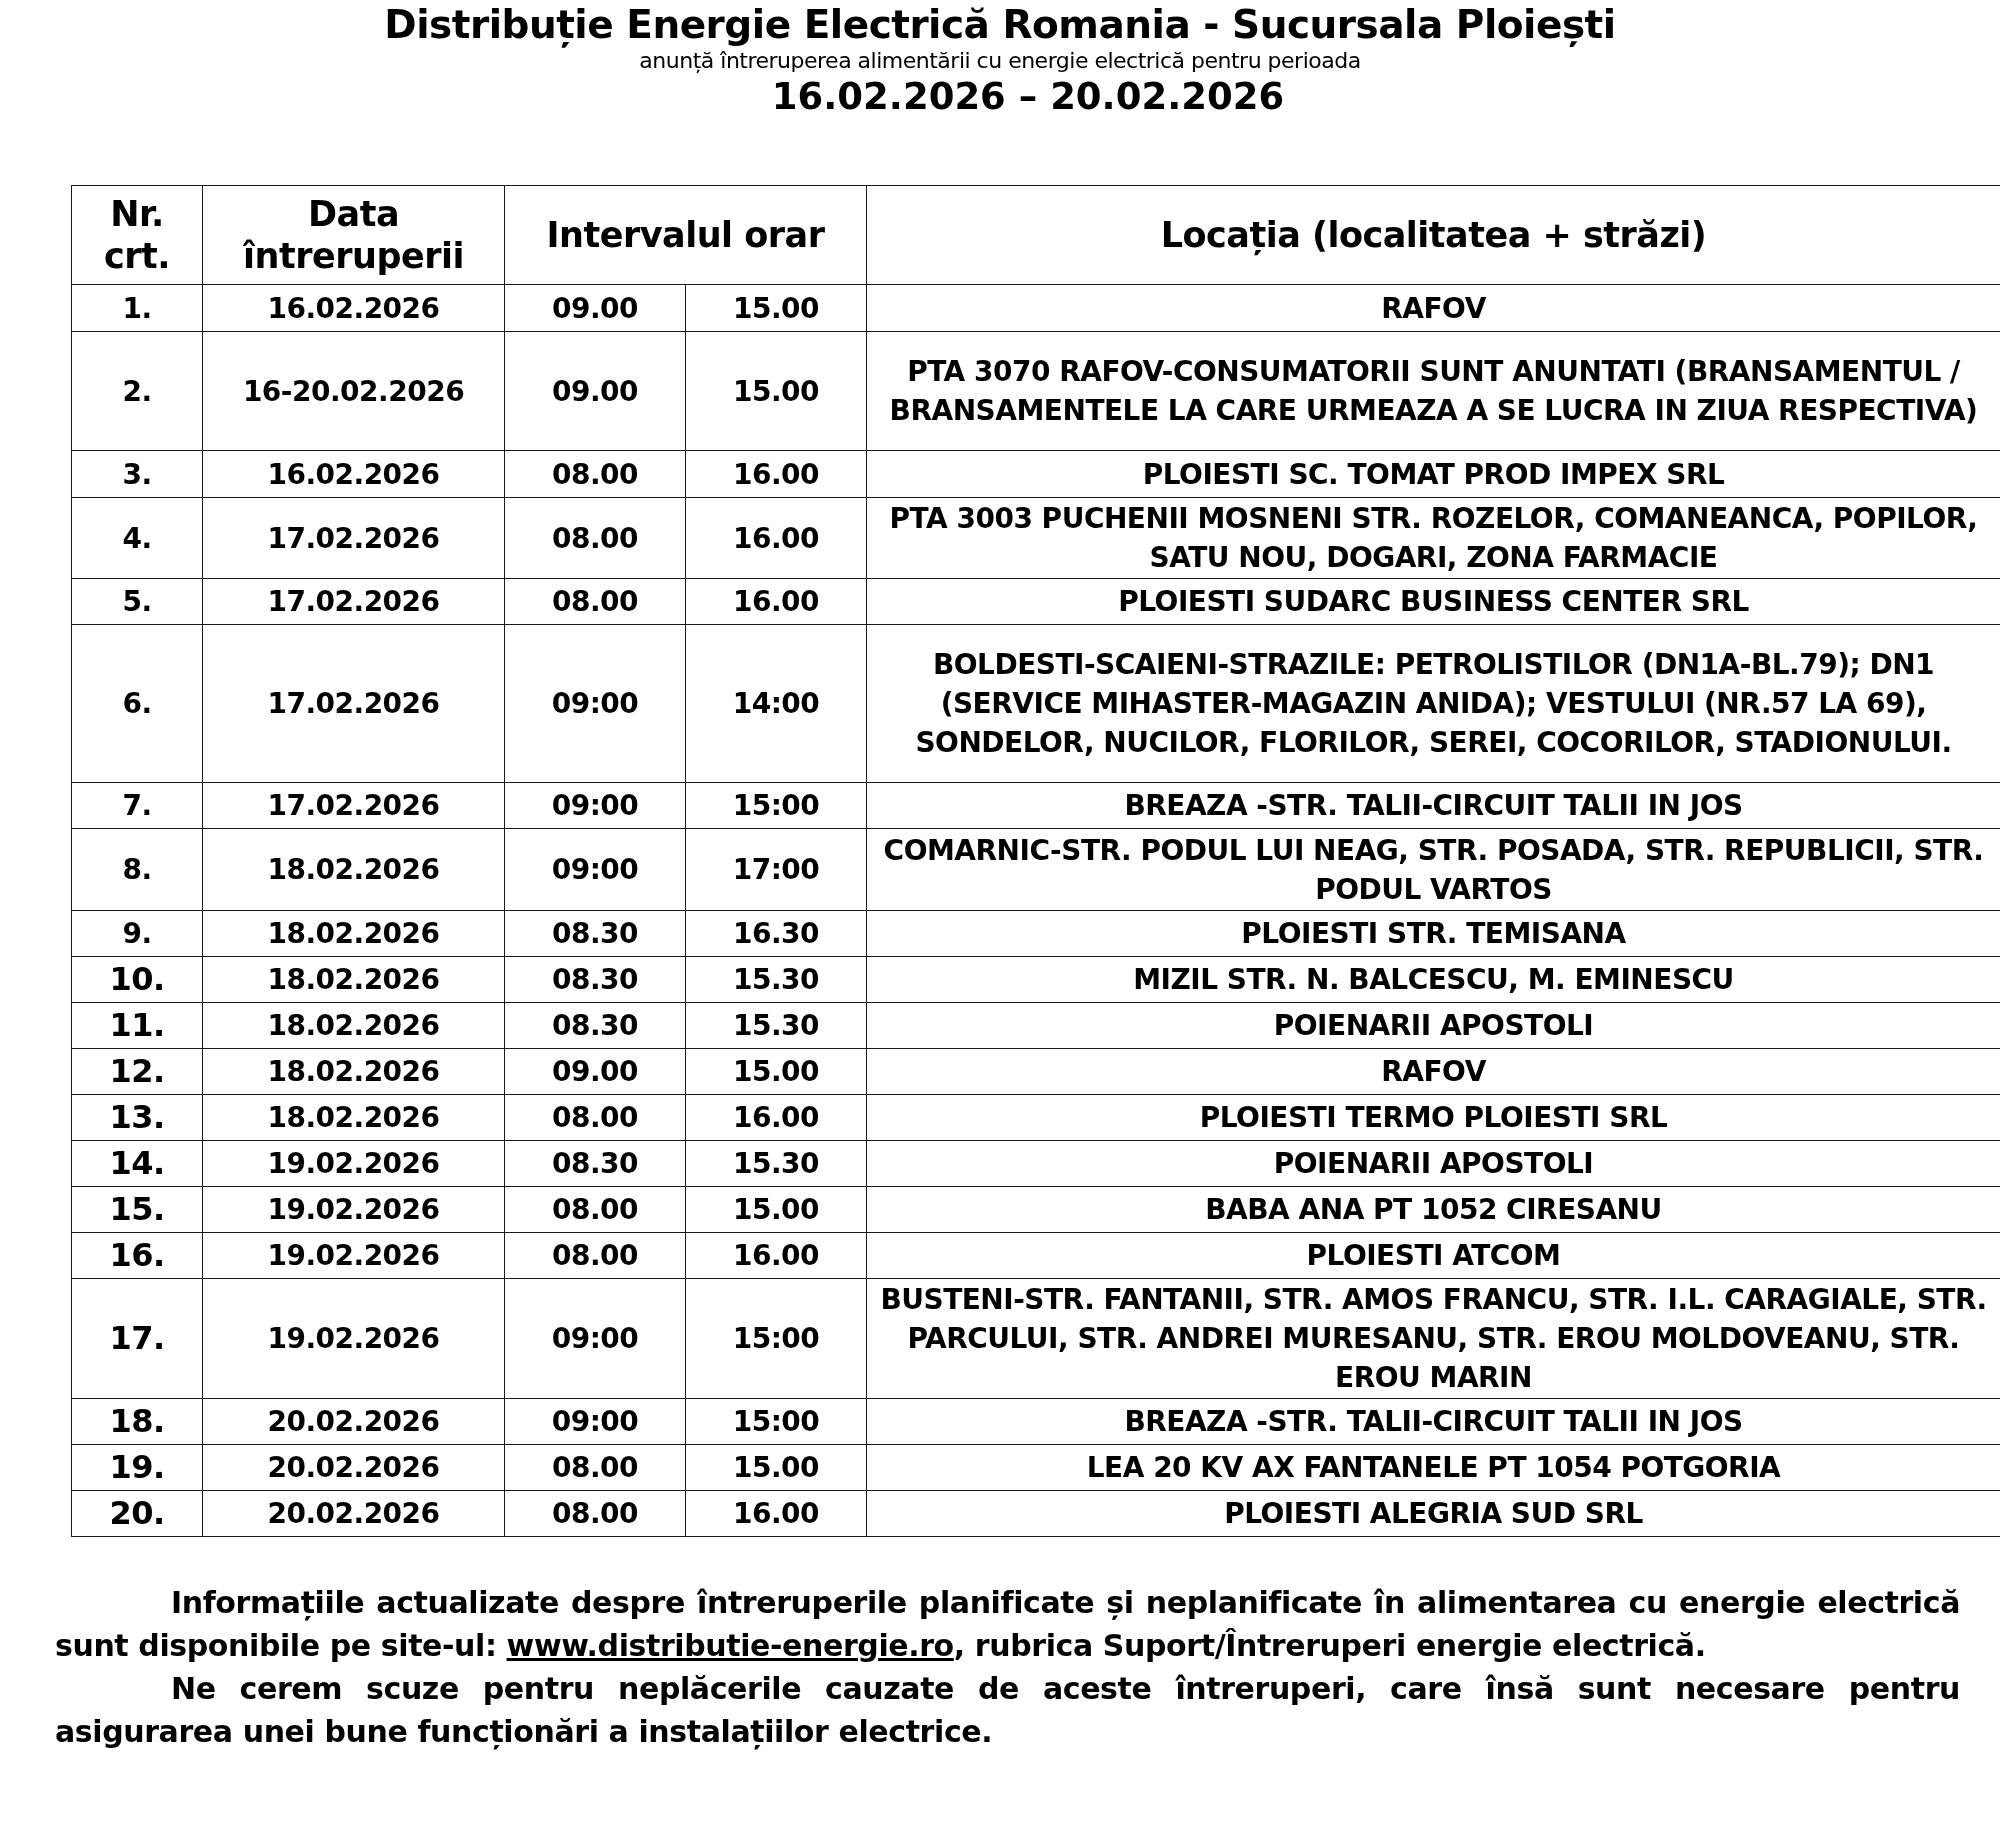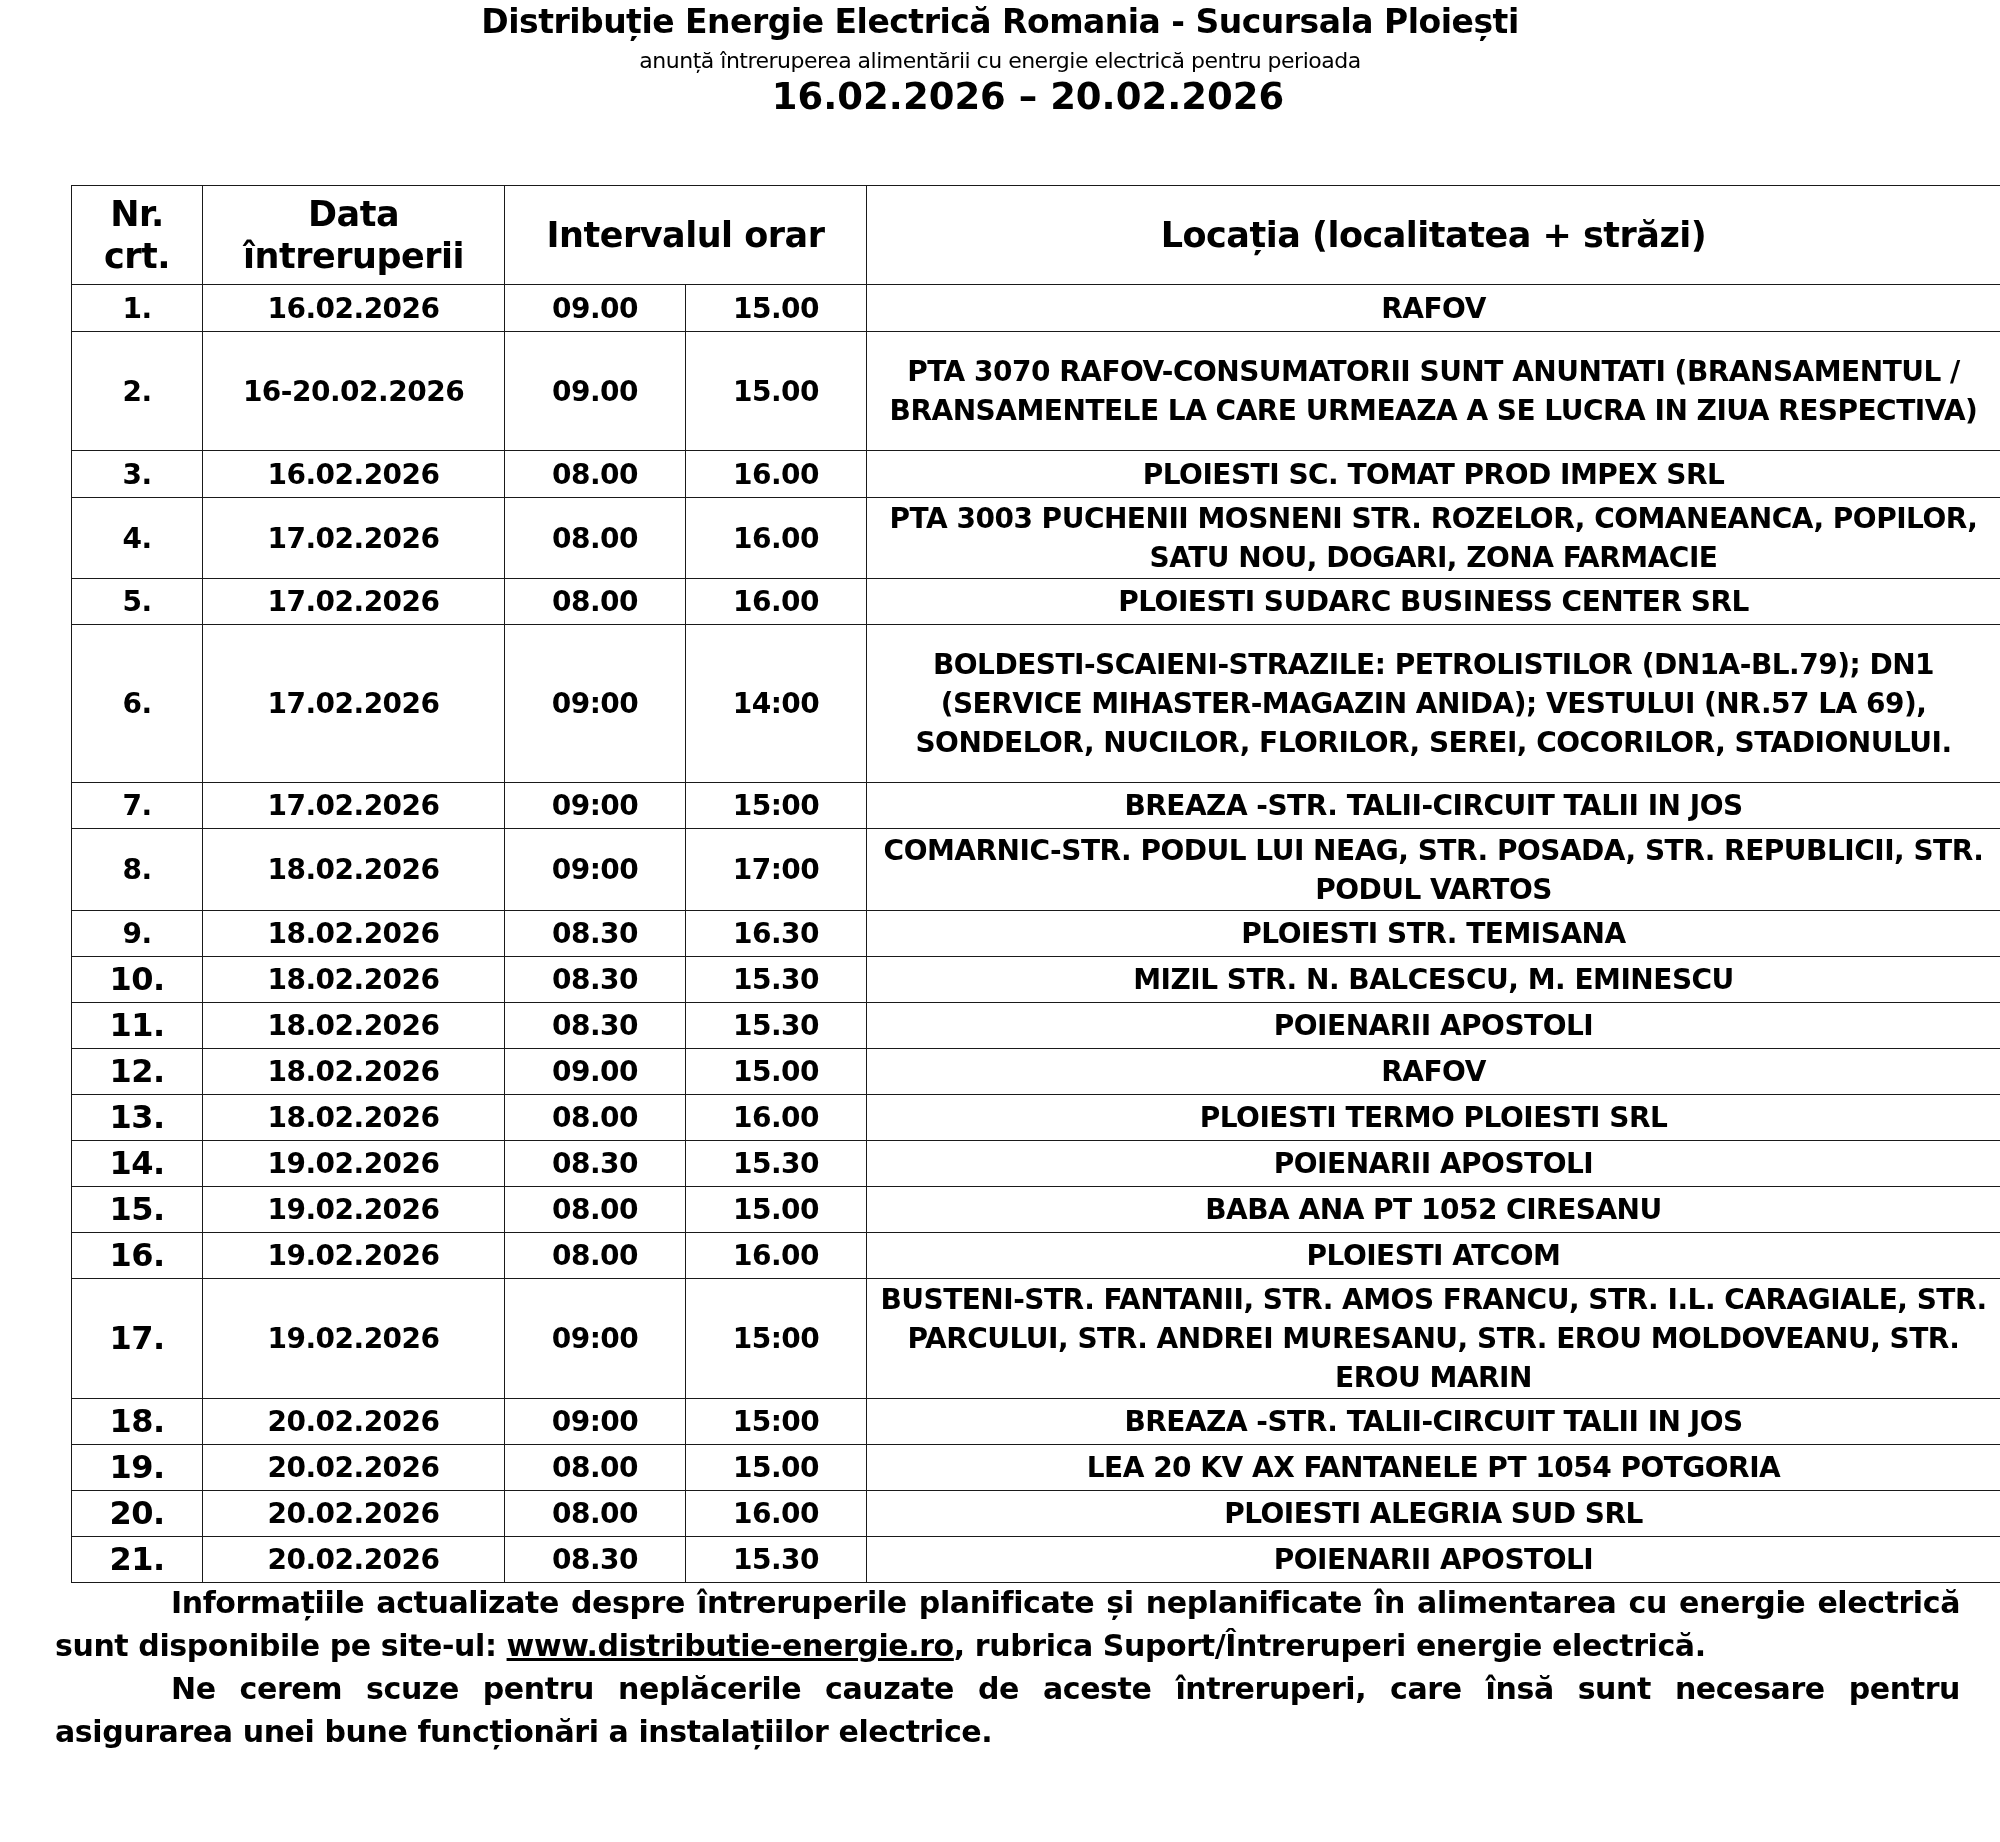--- a/index.html
+++ b/index.html
@@ -1,21 +1,21 @@
 <!DOCTYPE html>
 <html style="font-size:14.6px"><head>
 <meta charset="utf-8">
 <style>
   html, body { margin: 0; padding: 0; background: #ffffff; }
   body {
     width: 2000px; height: 1843px; position: relative; overflow: hidden;
     font-family: "DejaVu Sans", "Liberation Sans", sans-serif; color: #000;
   }
   .hdr { position: absolute; left: 0; width: 2000px; text-align: center; white-space: nowrap; }
-  .hdr-title { top: 1.8px; font-size: 33px; font-weight: bold; letter-spacing: -0.5px; }
+  .hdr-title { top: 1.8px; font-size: 39px; font-weight: bold; letter-spacing: -0.5px; }
   .hdr-sub { top: 48px; font-size: 22px; font-weight: normal; letter-spacing: -0.5px; }
   .hdr-period { top: 75px; font-size: 37px; font-weight: bold; margin-left: 28px; }
 
   table.sched {
     position: absolute; left: 71px; top: 185px; width: 1929px;
     border-collapse: collapse; table-layout: fixed;
   }
   table.sched td, table.sched th {
     border: 1.8px solid #1a1a1a; padding: 0 3.7px; text-align: center; vertical-align: middle;
     font-weight: bold; font-size: 28px; line-height: 39px; letter-spacing: -0.5px;
@@ -196,27 +196,20 @@
         <td>15.00</td>
         <td class="loc">LEA 20 KV AX FANTANELE PT 1054 POTGORIA</td>
       </tr>
       <tr style="height: 46px;">
         <td class="nr big">20.</td>
         <td>20.02.2026</td>
         <td>08.00</td>
         <td>16.00</td>
         <td class="loc">PLOIESTI ALEGRIA SUD SRL</td>
       </tr>
-      <tr style="height: 46px;">
-        <td class="nr big">21.</td>
-        <td>20.02.2026</td>
-        <td>08.30</td>
-        <td>15.30</td>
-        <td class="loc">POIENARII APOSTOLI</td>
-      </tr>
     </tbody>
 </table>
 
 <div class="footer">
   <p><span>Informațiile actualizate despre întreruperile planificate și neplanificate în alimentarea cu energie electrică sunt disponibile pe site-ul: </span><a>www.distributie-energie.ro</a><span>, rubrica Suport/Întreruperi energie electrică.</span></p>
   <p>Ne cerem scuze pentru neplăcerile cauzate de aceste întreruperi, care însă sunt necesare pentru asigurarea unei bune funcționări a instalațiilor electrice.</p>
 </div>
 
 
 </body></html>

